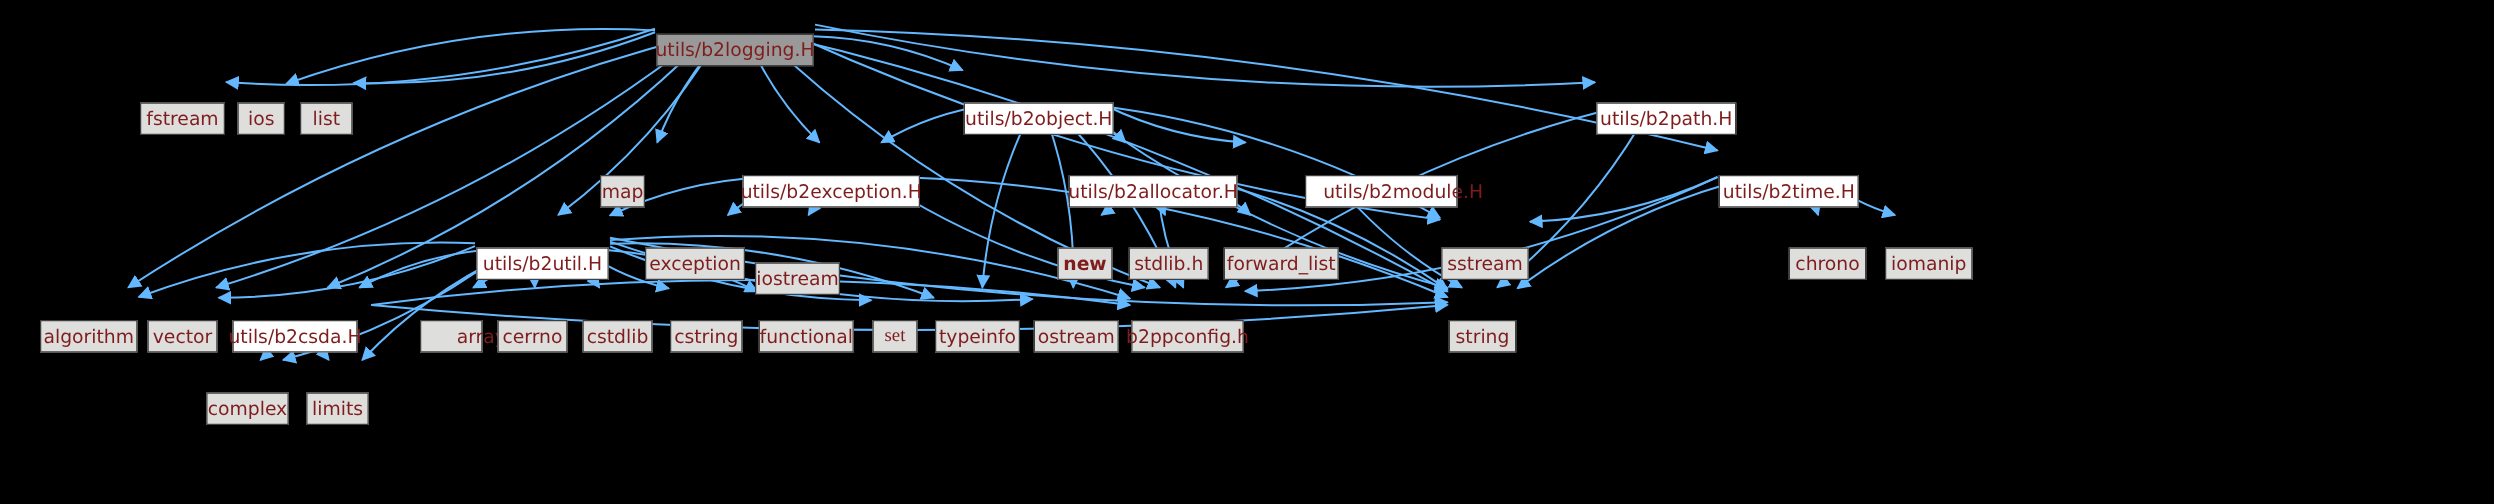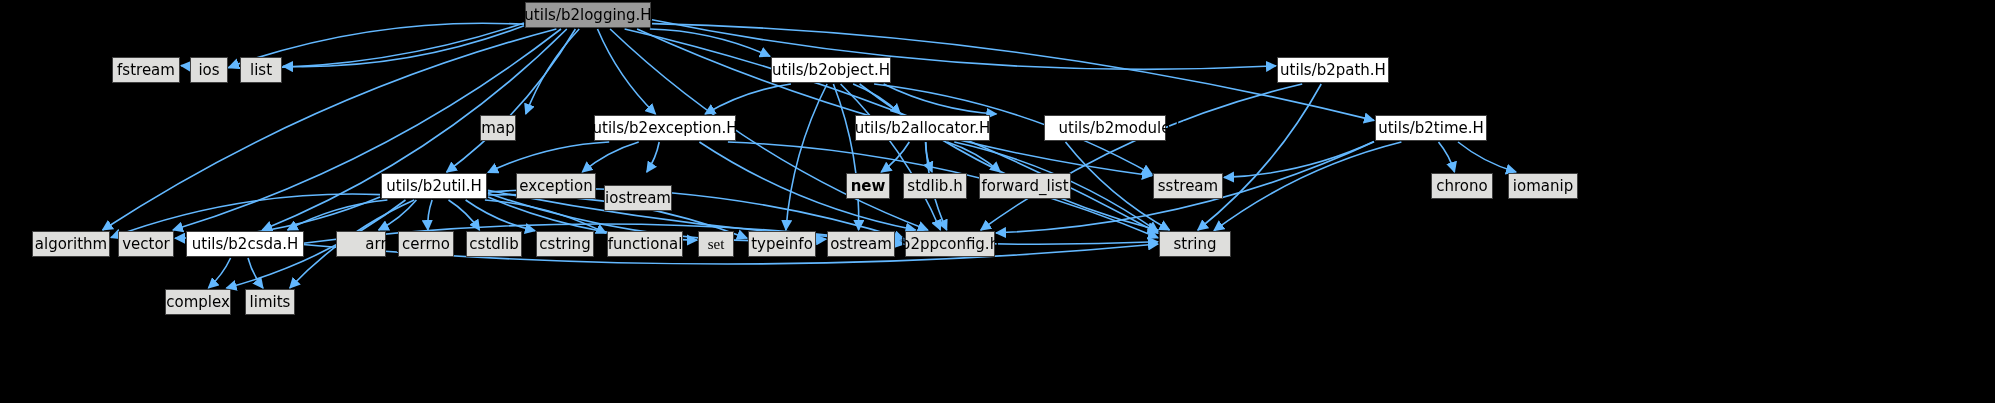--- a/index.html
+++ b/index.html
@@ -1,21 +1,21 @@
 <!DOCTYPE html>
 <html><head>
 <meta charset="utf-8">
 <style>
   html,body{margin:0;padding:0;background:#000;}
   #canvas{position:relative;width:1995px;height:403px;background:#000;
           font-family:"DejaVu Sans","Liberation Sans",sans-serif;overflow:hidden;}
   #edges{position:absolute;left:0;top:0;width:1995px;height:403px;}
   .node{position:absolute;box-sizing:border-box;display:flex;align-items:center;
         justify-content:center;border:1px solid #404040;white-space:nowrap;
-        font-size:15px;line-height:1;color:#000000;height:26px;}
+        font-size:15px;line-height:1;color:#7f1d1d;height:26px;margin-top:25px;}
   .node.sys{background:#dededc;}
   .node.prj{background:#ffffff;}
   .node.root{background:#999999;border-color:#404040;}
 </style>
 </head>
 <body>
 
 <div id="canvas">
   <svg id="edges" viewBox="0 0 1995 403" preserveAspectRatio="none">
     <defs>
@@ -146,21 +146,21 @@
       </div>
       <div class="node sys" style="left: 1508px; top: 173px; width: 70px;">
         <span>iomanip</span>
       </div>
       <div class="node sys" style="left: 32px; top: 231px; width: 78px;">
         <span>algorithm</span>
       </div>
       <div class="node sys" style="left: 118px; top: 231px; width: 56px;">
         <span>vector</span>
       </div>
-      <div class="node prj" style="left: 186px; top: 231px; width: 118px;">
+      <div class="node prj" style="left: 186px; top: 231px; width: 100px;">
         <span>utils/b2csda.H</span>
       </div>
       <div class="node sys" style="left: 336px; top: 231px; width: 50px; padding-left: 48px;">
         <span>array</span>
       </div>
       <div class="node sys" style="left: 398px; top: 231px; width: 56px;">
         <span>cerrno</span>
       </div>
       <div class="node sys" style="left: 466px; top: 231px; width: 56px;">
         <span>cstdlib</span>
@@ -176,21 +176,21 @@
       </div>
       <div class="node sys" style="left: 748px; top: 231px; width: 68px;">
         <span>typeinfo</span>
       </div>
       <div class="node sys" style="left: 827px; top: 231px; width: 68px;">
         <span>ostream</span>
       </div>
       <div class="node sys" style="left: 905px; top: 231px; width: 90px;">
         <span>b2ppconfig.h</span>
       </div>
-      <div class="node sys" style="left: 1159px; top: 231px; width: 72px;">
+      <div class="node sys" style="left: 1159px; top: 231px; width: 54px;">
         <span>string</span>
       </div>
       <div class="node sys" style="left: 165px; top: 289px; width: 66px;">
         <span>complex</span>
       </div>
       <div class="node sys" style="left: 245px; top: 289px; width: 50px;">
         <span>limits</span>
       </div>
     </div>
 </div>

